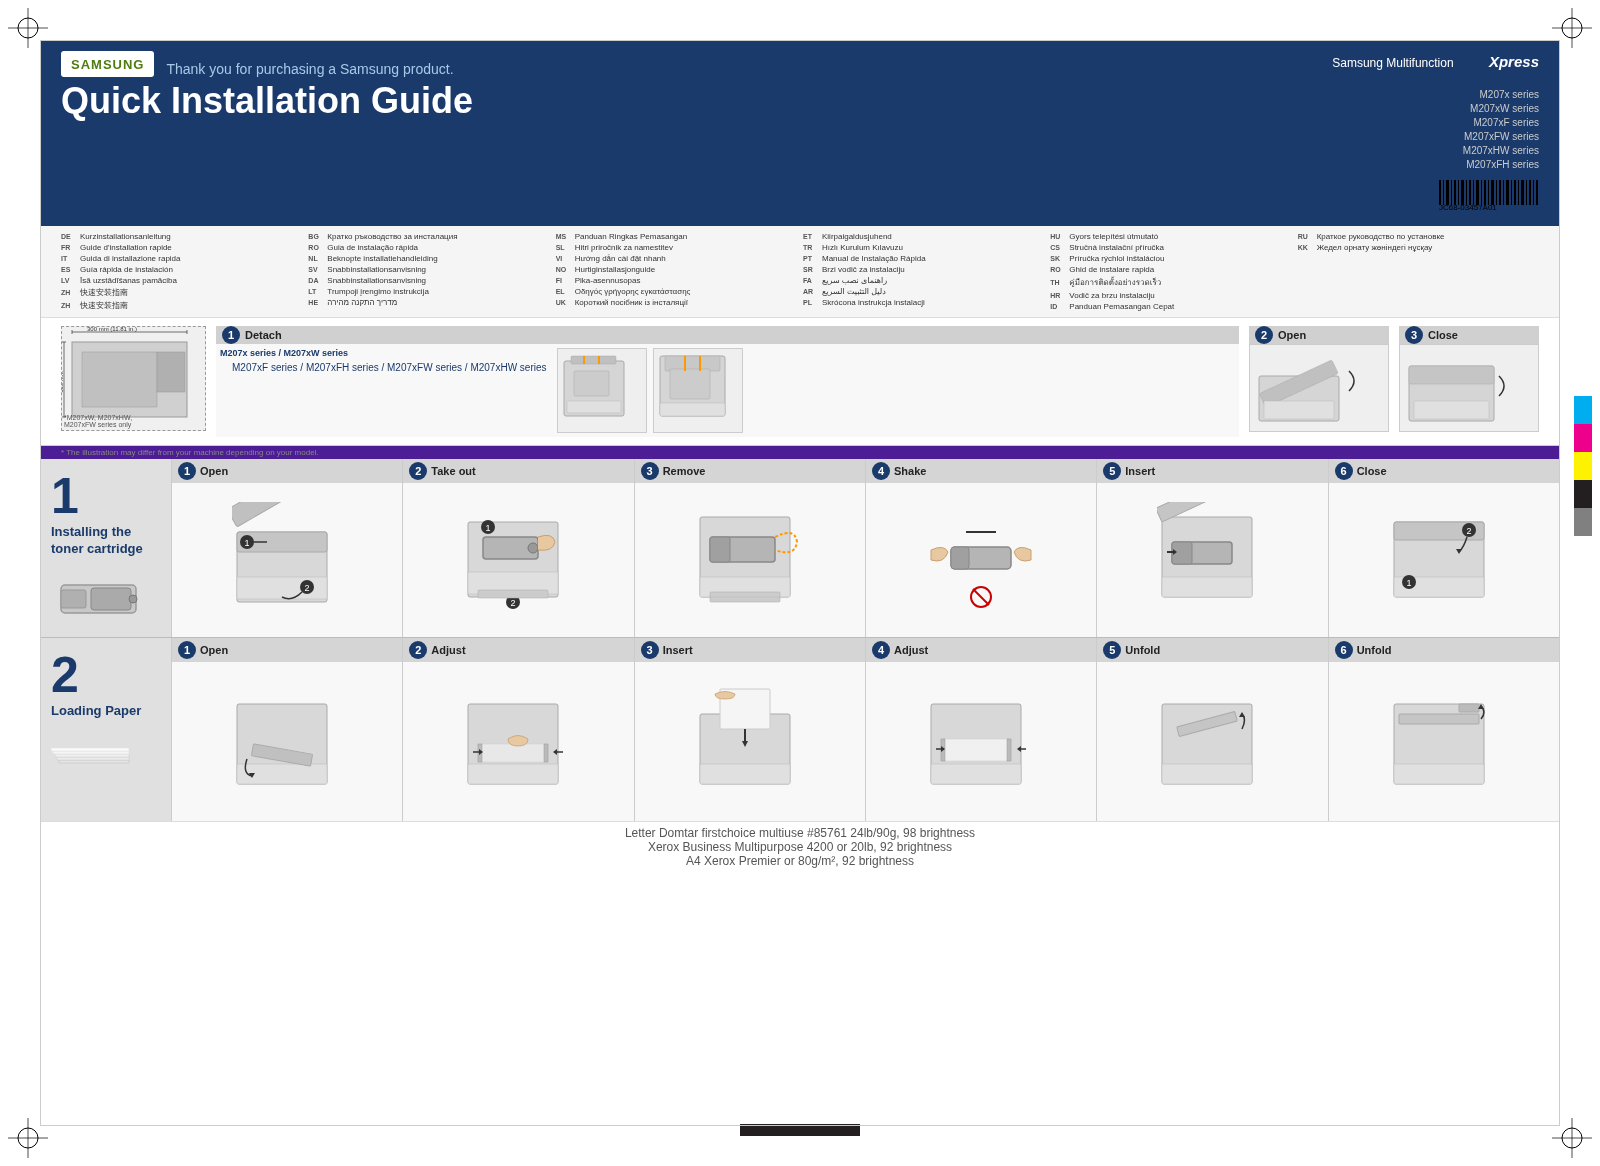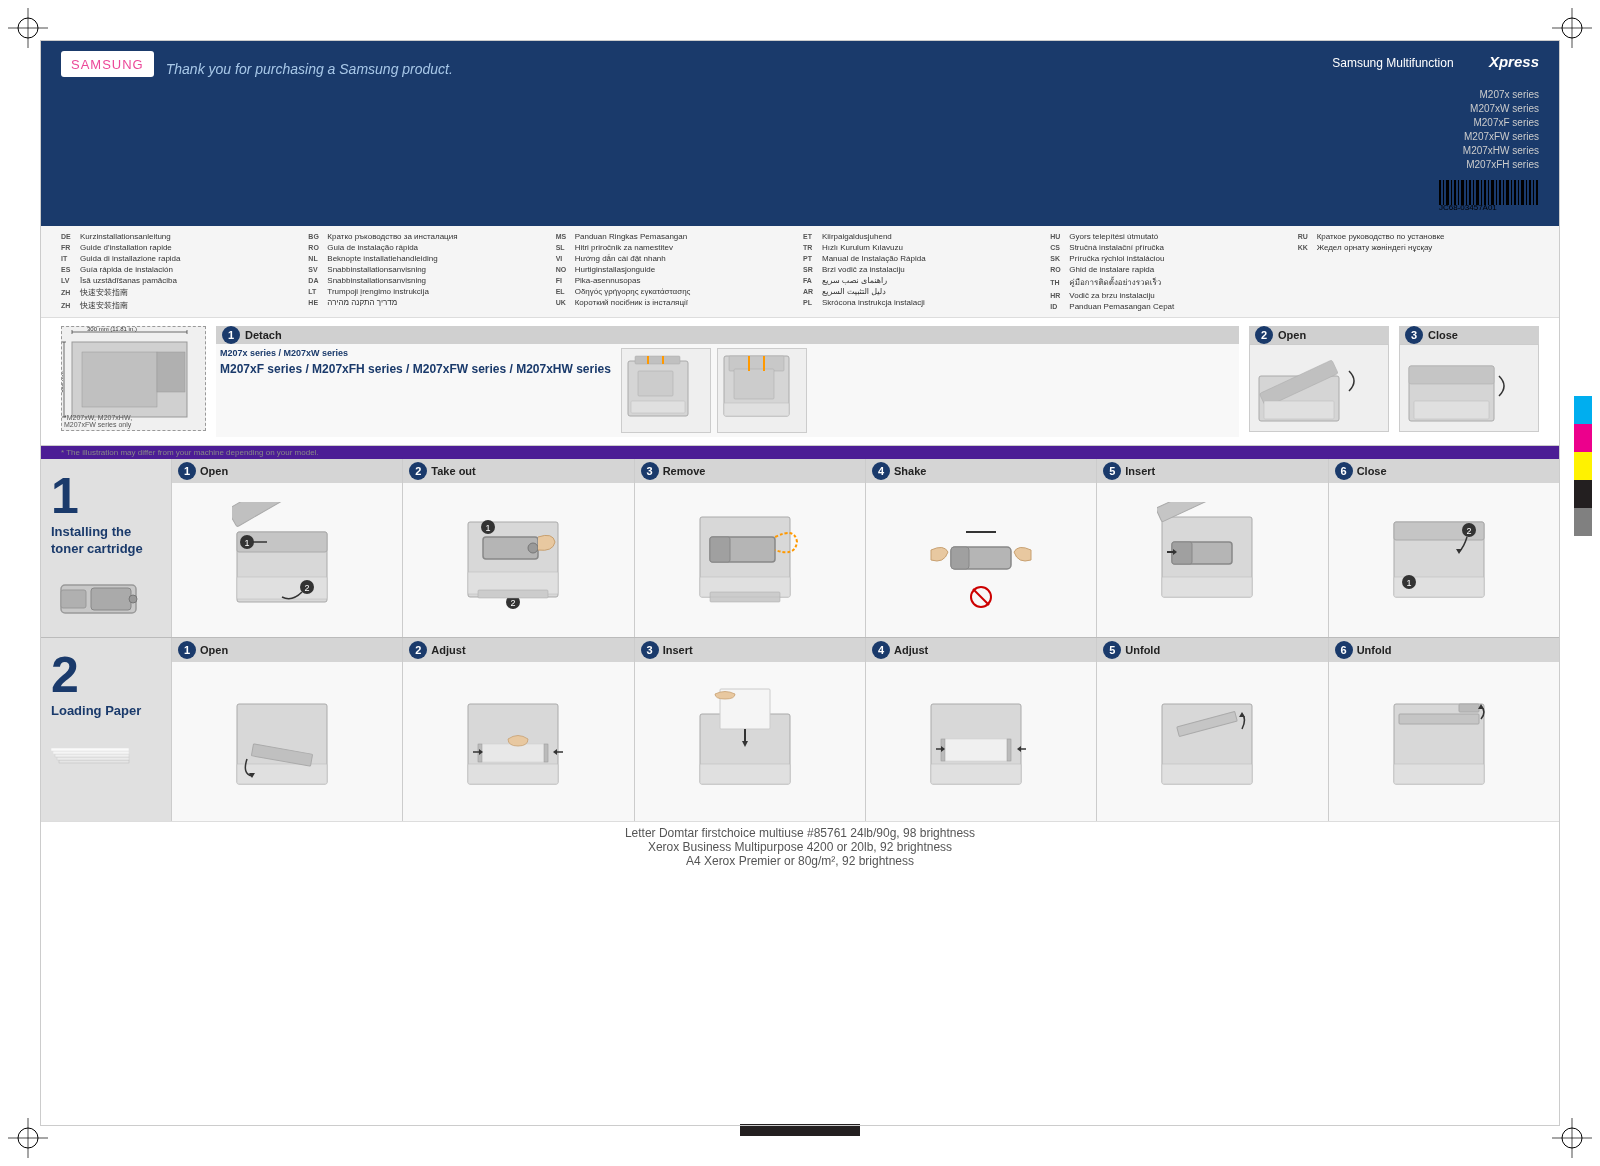--- a/index.html
+++ b/index.html
@@ -65,28 +65,27 @@
       margin-bottom: 4px;
     }
 
     .samsung-logo {
       background: #fff;
       padding: 4px 10px;
       border-radius: 3px;
     }
     .samsung-logo span {
       font-size: 13px;
-      font-weight: normal;
-      color: #ec4899;
+      font-weight: bold;
+      color: #4d7c0f;
       letter-spacing: 1px;
     }
 
     .tagline {
       color: #a8c8e8;
-      font-style: italic;
       font-size: 14px;
       margin-top: 10px;
     }
 
     .guide-title {
       color: #fff;
       font-size: 36px;
       font-weight: bold;
       line-height: 1.1;
       margin-top: 2px;
@@ -302,20 +301,21 @@
 <div class="main-content">
 
   <div class="header">
     <div class="header-left">
       <div class="samsung-logo-area">
         <div class="samsung-logo">
           <span>SAMSUNG</span>
         </div>
         <div class="tagline">Thank you for purchasing a Samsung product.</div>
       </div>
+      <div class="guide-title">Quick Installation Guide</div>
     </div>
     <div class="header-right">
       <div class="product-name">
         <span>Samsung Multifunction</span>
         <span class="xpress" style="font-style:italic;">Xpress</span>
         <div class="series-list">
           <div>M207x series</div>
           <div>M207xW series</div>
           <div>M207xF series</div>
           <div>M207xFW series</div>
@@ -544,21 +544,21 @@
     </div>
 
     <div style="display:flex;flex-direction:column;flex:1;">
       <div class="gray-header">
         <div style="background:#1a3a6b;color:#fff;border-radius:50%;width:18px;height:18px;display:flex;align-items:center;justify-content:center;font-size:11px;font-weight:bold;">1</div>
         <span>Detach</span>
       </div>
       <div style="display:flex;gap:10px;padding:4px;background:#f8f8f8;flex:1;">
         <div style="display:flex;flex-direction:column;gap:4px;">
           <div style="font-size:9px;font-weight:bold;color:#1a3a6b;">M207x series / M207xW series</div>
-          <div style="font-size:12px;font-weight:bold;color:#1a3a6b;">M207xF series / M207xFH series / M207xFW series / M207xHW series</div>
+          <div style="font-size:10px;font-weight:normal;color:#1a3a6b;margin-left:12px;">M207xF series / M207xFH series / M207xFW series / M207xHW series</div>
         </div>
 
         <div style="display:flex;gap:6px;align-items:center;">
           <div class="illus-box" style="width:90px;height:85px;">
             <svg width="85" height="80">
               <rect x="5" y="10" width="60" height="55" rx="2" fill="#d5d5d5" stroke="#aaa" stroke-width="1"></rect>
               <rect x="12" y="5" width="45" height="8" rx="1" fill="#c0c0c0" stroke="#aaa" stroke-width="0.5"></rect>
               <rect x="8" y="50" width="54" height="12" rx="1" fill="#e0e0e0" stroke="#bbb" stroke-width="0.5"></rect>
               <rect x="15" y="20" width="35" height="25" rx="1" fill="#ccc" stroke="#aaa" stroke-width="0.5"></rect>
 

